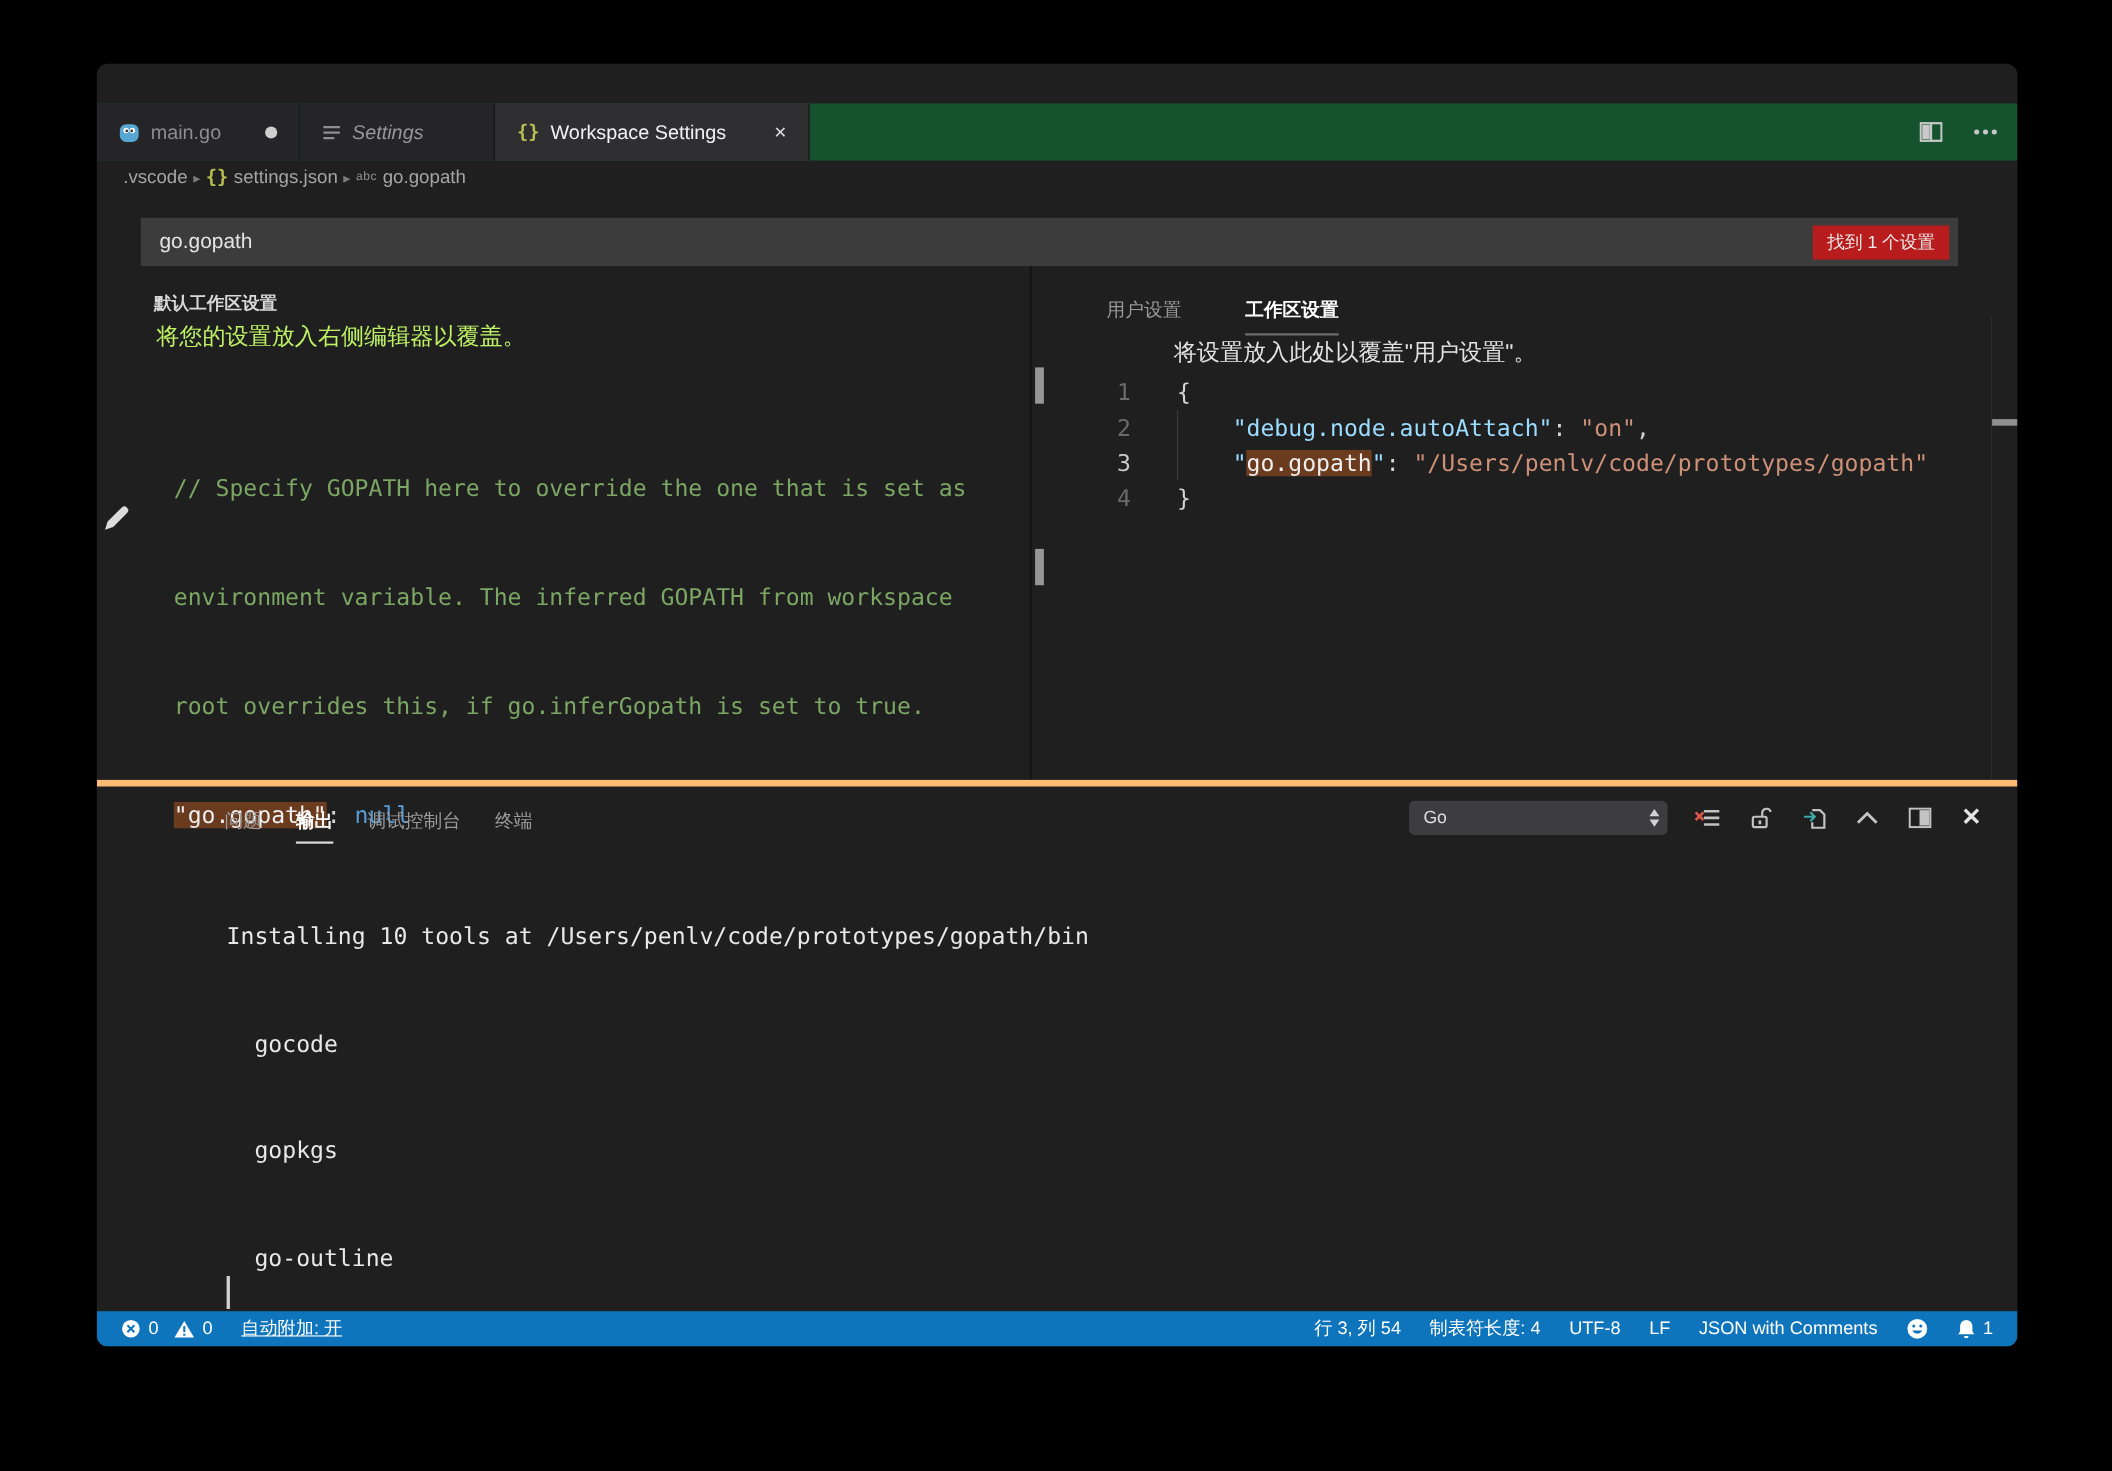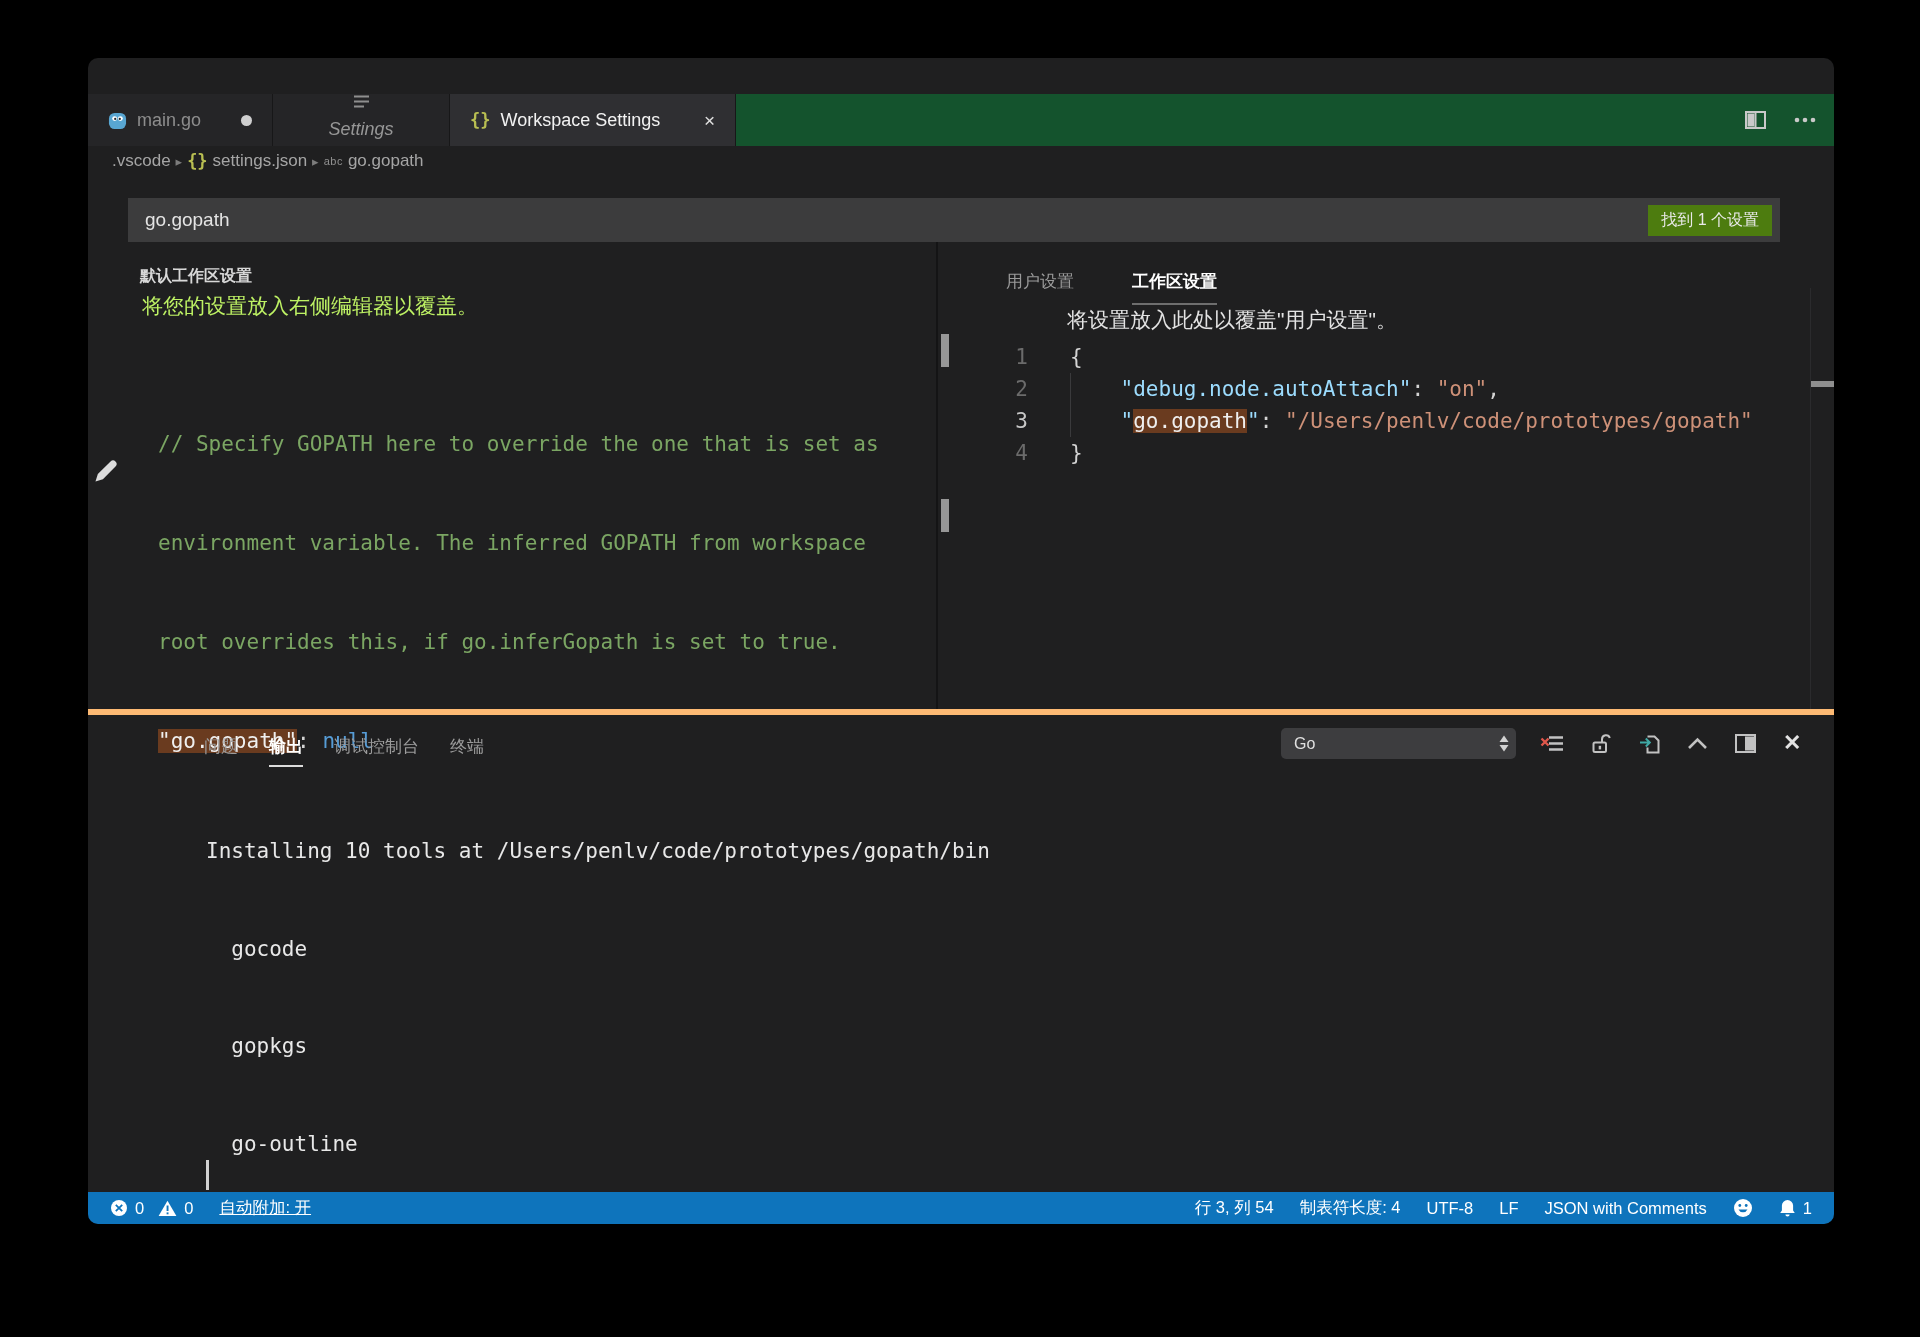--- a/index.html
+++ b/index.html
@@ -16,40 +16,40 @@
   .traffic { position:absolute; left:20px; top:9px; display:flex; gap:14px; }
   .tl { width:17px; height:17px; border-radius:50%; }
   .tl.red{background:#ee5f52;} .tl.yellow{background:#f5bd4f;} .tl.green{background:#5cc649;}
 
   
   .tabbar { position:absolute; left:0; top:36px; right:0; height:52px; background:#14532d; display:flex; }
   .etab { height:100%; display:flex; align-items:center; padding:0 20px;
           background:#252527; border-right:1px solid #171718; color:#8d8d8d; font-size:18px; gap:10px; }
   .etab .lbl { white-space:nowrap; }
   .etab.t1 { width:185px; }
-  .etab.t2 { width:177px;flex-direction:column; }
+  .etab.t2 { width:177px; }
   .etab.t2 .lbl { font-style:italic; color:#979797; }
   .etab.t3 { width:286px; background:#2f2f32; color:#f2f2f2; }
   .braces { color:#b9bf52; font-weight:bold; font-size:17px; font-family:"DejaVu Sans Mono",monospace; }
   .mod-dot { width:11px; height:11px; border-radius:50%; background:#cfcfcf; margin-left:auto; }
   .tab-close { margin-left:auto; color:#e0e0e0; font-size:19px; line-height:1; cursor:default; }
   .editor-actions { position:absolute; right:18px; top:36px; height:52px; display:flex; align-items:center; gap:28px; }
 
   
   .breadcrumb { position:absolute; left:0; top:88px; right:0; height:30px;
                 display:flex; align-items:center; padding-left:24px; gap:5px;
                 color:#a5a5a5; font-size:17px; }
   .bc-sep { color:#7c7c7c; font-size:13px; }
   .bc-abc { font-size:11px; color:#909090; letter-spacing:.5px; }
 
   
   .searchbox { position:absolute; left:40px; top:140px; width:1652px; height:44px;
                background:#3c3c3d; display:flex; align-items:center; padding:0 8px 0 17px; }
   .search-text { color:#e4e4e4; font-size:19px; }
-  .search-badge { margin-left:auto; background:#4d7c0f; color:#eaeaea; font-size:16px;
+  .search-badge { margin-left:auto; background:#b91c1c; color:#eaeaea; font-size:16px;
                   padding:5px 13px; white-space:nowrap; }
 
   
   .split { position:absolute; left:0; top:184px; width:1746px; height:467px; display:flex; }
   .pane-left { position:relative; width:850px; border-right:2px solid #141415; }
   .pane-right { position:relative; flex:1; }
 
   .ds-heading { position:absolute; left:52px; top:24px; font-size:16px; font-weight:bold; color:#d8d8d8; }
   .ds-hint { position:absolute; left:54px; top:50px; font-size:21px; color:#bef264; }
   .mono { font-family:"DejaVu Sans Mono", monospace; }

